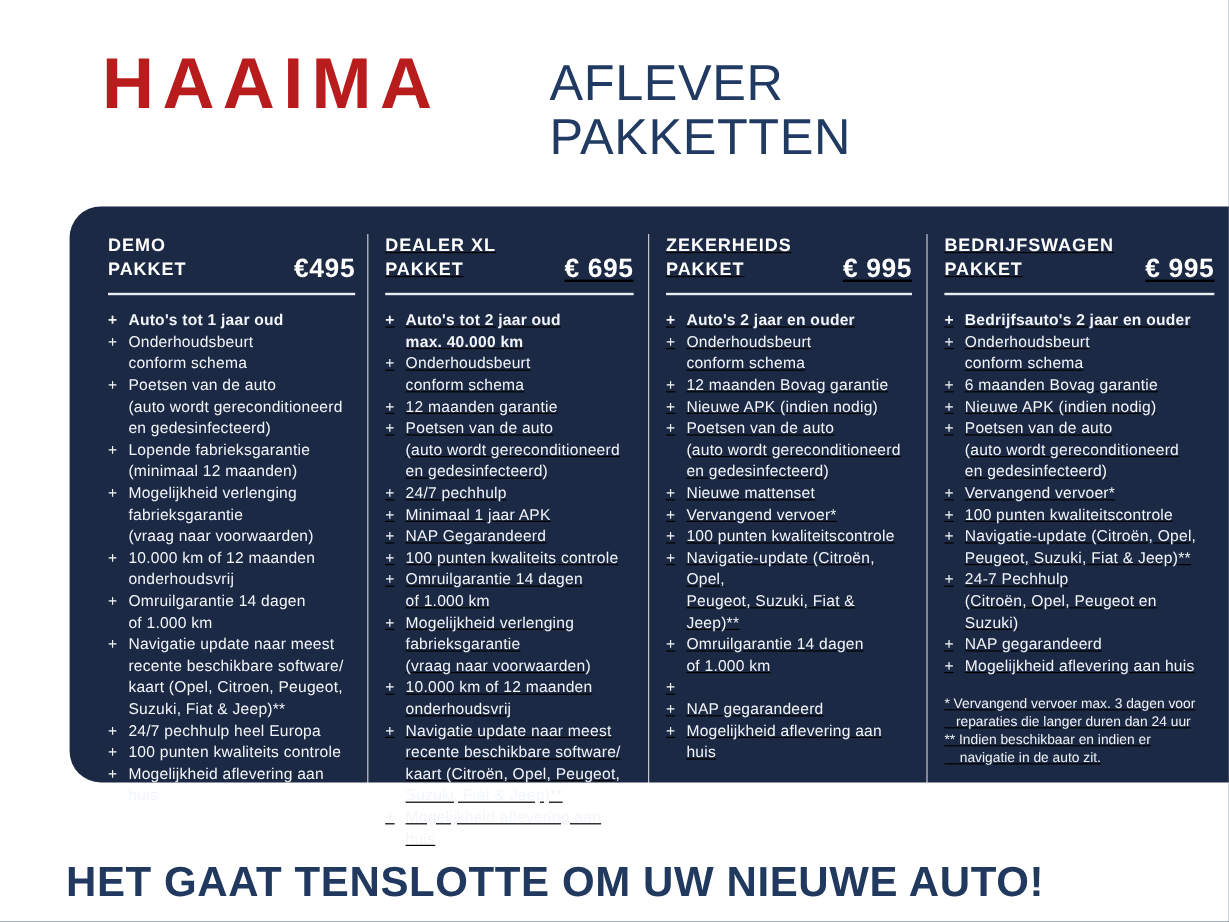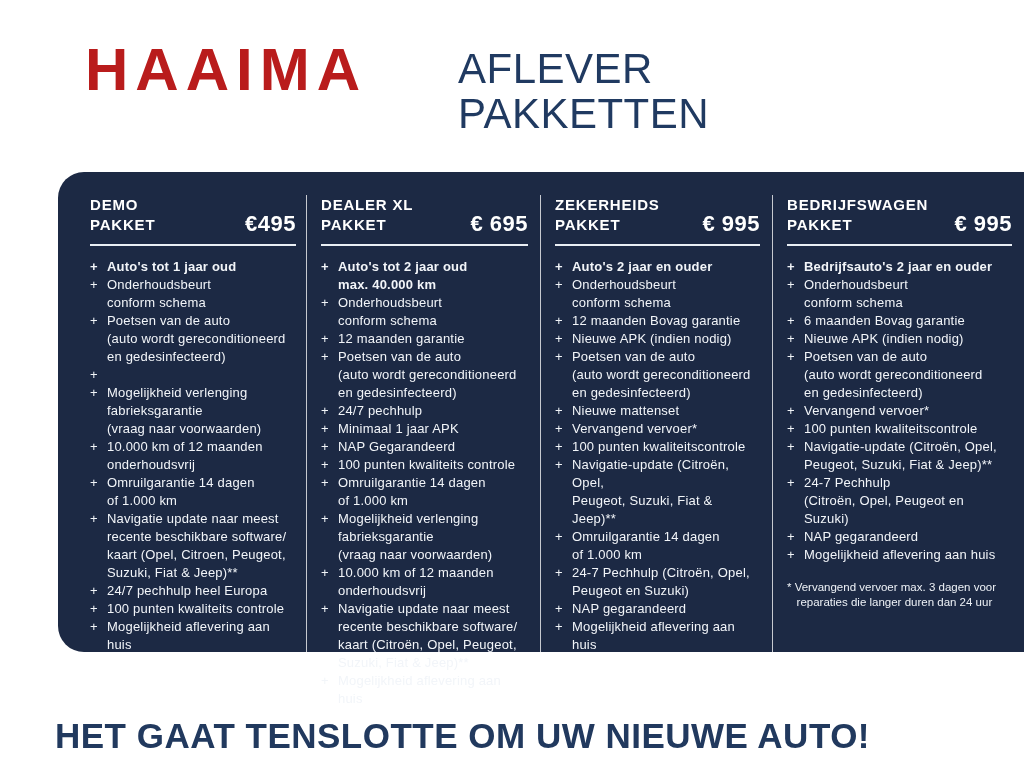--- a/index.html
+++ b/index.html
@@ -39,21 +39,21 @@
   .grid {
     display:grid;
     grid-template-columns:248px 234px 232px auto;
     height:100%;
   }
   .pkg-col {
     box-sizing:border-box;
     padding:0 12px 0 14px;
   }
   .pkg-col:first-child { padding-left:32px; padding-right:10px; }
-  .pkg-col.with-divider { border-left:1px solid rgba(255,255,255,0.75); }
+  .pkg-col.with-divider { border-left:1px solid rgba(255,255,255,0.75);text-decoration:underline; }
 
   .pkg-head {
     display:flex; justify-content:space-between; align-items:flex-end;
     color:#ffffff;
   }
   .pkg-name {
     font-size:15px; font-weight:700; letter-spacing:0.8px;
     line-height:20px; white-space:pre-line;
   }
   .pkg-price { font-size:22px; font-weight:700; letter-spacing:0.5px; line-height:23px;text-align:center; }
@@ -105,20 +105,22 @@
 conform schema</span>
           </div>
           <div class="item">
             <span class="plus">+</span>
             <span class="item-text">Poetsen van de auto
 (auto wordt gereconditioneerd
 en gedesinfecteerd)</span>
           </div>
           <div class="item">
             <span class="plus">+</span>
+            <span class="item-text">Lopende fabrieksgarantie
+(minimaal 12 maanden)</span>
           </div>
           <div class="item">
             <span class="plus">+</span>
             <span class="item-text">Mogelijkheid verlenging
 fabrieksgarantie
 (vraag naar voorwaarden)</span>
           </div>
           <div class="item">
             <span class="plus">+</span>
             <span class="item-text">10.000 km of 12 maanden
@@ -271,22 +273,20 @@
             <span class="item-text">Navigatie-update (Citroën, Opel,
 Peugeot, Suzuki, Fiat &amp; Jeep)**</span>
           </div>
           <div class="item">
             <span class="plus">+</span>
             <span class="item-text">Omruilgarantie 14 dagen
 of 1.000 km</span>
           </div>
           <div class="item">
             <span class="plus">+</span>
-            <span class="item-text">24-7 Pechhulp (Citroën, Opel,
-Peugeot en Suzuki)</span>
           </div>
           <div class="item">
             <span class="plus">+</span>
             <span class="item-text">NAP gegarandeerd</span>
           </div>
           <div class="item">
             <span class="plus">+</span>
             <span class="item-text">Mogelijkheid aflevering aan huis</span>
           </div>
         </div>
@@ -345,18 +345,20 @@
             <span class="item-text">NAP gegarandeerd</span>
           </div>
           <div class="item">
             <span class="plus">+</span>
             <span class="item-text">Mogelijkheid aflevering aan huis</span>
           </div>
         </div>
         <div class="footnotes">
           <div class="footnote">* Vervangend vervoer max. 3 dagen voor
    reparaties die langer duren dan 24 uur</div>
+          <div class="footnote">** Indien beschikbaar en indien er
+    navigatie in de auto zit.</div>
         </div>
       </div>
     </div>
 </div>
 
 <div class="tagline">HET GAAT TENSLOTTE OM UW NIEUWE AUTO!</div>
 
 </body></html>

